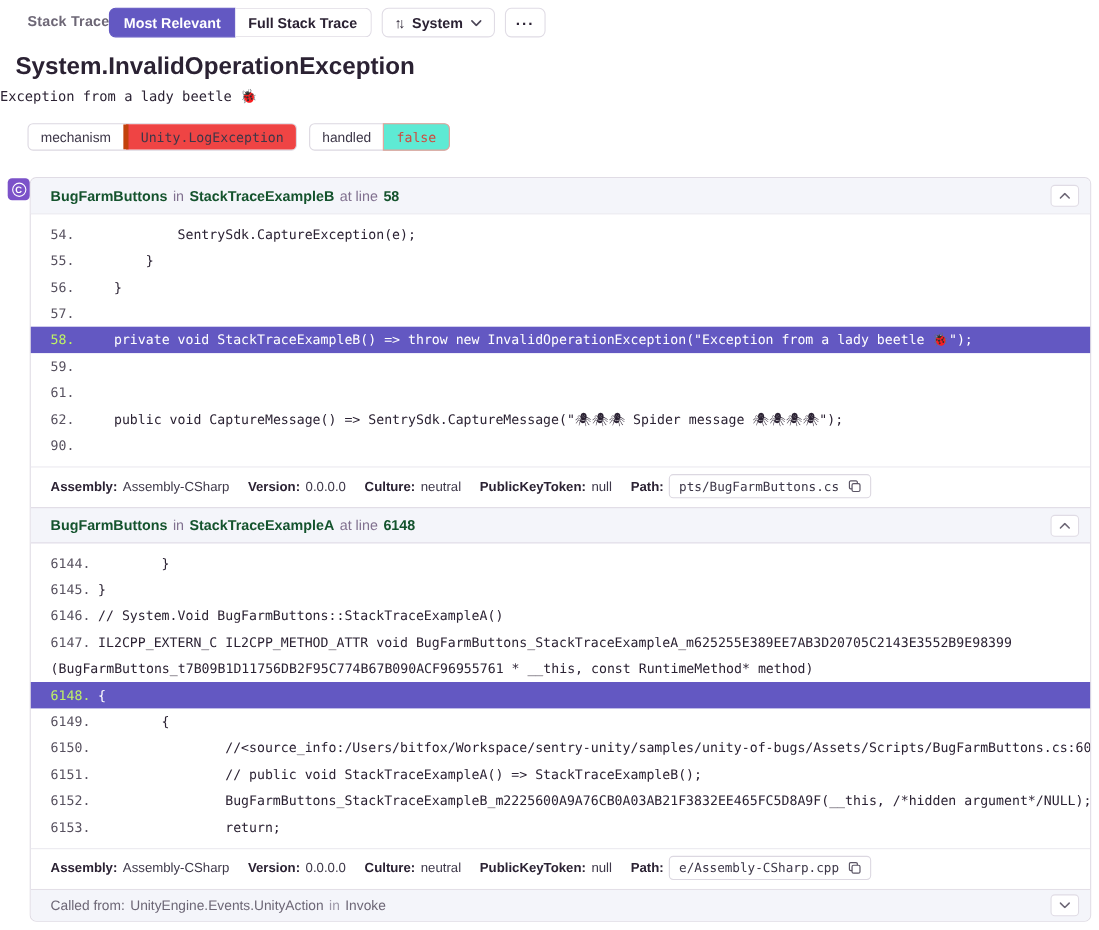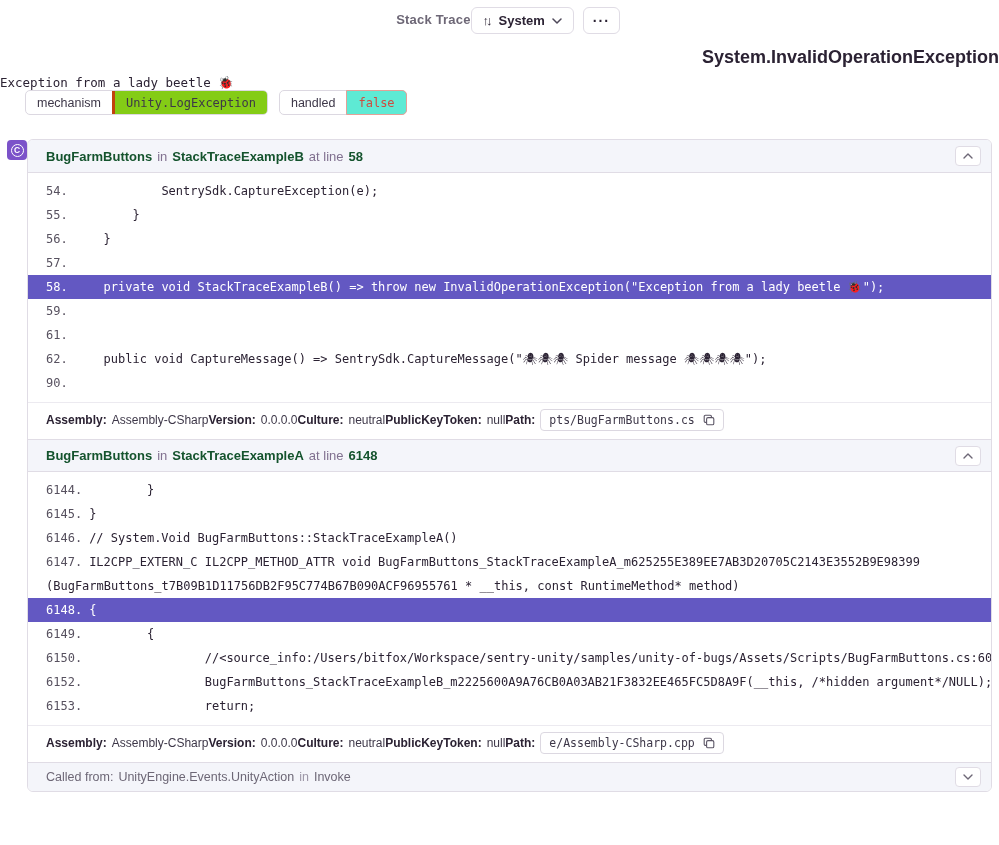--- a/index.html
+++ b/index.html
@@ -6,21 +6,21 @@
   html, body { width: 999px; height: 845px; background: #fff; }
   body {
     font-family: "Liberation Sans", sans-serif;
     color: #2B2233;
     overflow: hidden;
   }
   .mono { font-family: "DejaVu Sans Mono", monospace; }
 
   
   .topbar {
-    display: flex; justify-content: center; align-items: flex-start;
+    display: flex; justify-content: flex-start; align-items: flex-start;
     padding: 7px 8px 0 25px;
   }
   .section-label { font-size: 13px; font-weight: 700; color: #6d6776; padding-top: 5px; letter-spacing: .2px; }
   .controls { display: flex; gap: 9px; align-items: center; }
   .segmented { display: flex; }
   .seg-btn {
     font-size: 13px; font-weight: 600; padding: 5px 12px; height: 27px;
     display: flex; align-items: center; cursor: pointer; white-space: nowrap;
   }
   .seg-selected { background: #6358C2; color: #fff; border: 1px solid #6358C2; border-radius: 6px 0 0 6px; }
@@ -31,30 +31,30 @@
     padding: 5px 11px; font-size: 13px; font-weight: 600; cursor: pointer; color: #2B2233;
   }
   .sort-arrows { font-size: 13px; letter-spacing: -3px; margin-right: 2px; color: #2B2233; }
   .more-btn {
     height: 27px; background: #fff; border: 1px solid #E0DCE5; border-radius: 6px;
     padding: 0 9px; font-size: 14px; font-weight: 700; letter-spacing: 1px;
     display: flex; align-items: center; color: #2B2233; cursor: pointer;
   }
 
   
-  .exception-type { font-size: 18px; font-weight: 700; margin: 13px 0 7px; padding-left: 14px; text-align: right; }
+  .exception-type { font-size: 22px; font-weight: 700; margin: 13px 0 7px; padding-left: 14px; }
   .exception-message { font-size: 12.5px; color: #2B2233; }
 
   
-  .tags { display: flex; gap: 11px; padding-left: 25px; }
+  .tags { display: flex; gap: 11px; margin-top: 17px; padding-left: 25px; }
   .tag { display: flex; align-items: stretch; border: 1px solid #DCD8E1; border-radius: 5px; font-size: 12.5px; height: 25px; cursor: pointer; background: #fff; }
   .tag-key { display: flex; align-items: center; padding: 0 11px; color: #3D3748; }
   .tag-val {
-    display: flex; align-items: center; padding: 0 11px; background: #84cc16;
-    border-left: 3px solid #c2410c; border-radius: 0 4px 4px 0; font-size: 12px; color: #3D3748;
+    display: flex; align-items: center; padding: 0 11px; background: #ef4444;
+    border-left: 5px solid #c2410c; border-radius: 0 4px 4px 0; font-size: 12px; color: #3D3748;
   }
   .tag-val.error {
     background: #5eead4; color: #CF4B3F;
     border: 1px solid #E3A198; border-radius: 0 5px 5px 0;
     margin: -1px -1px -1px 0;
   }
 
   
   .panel {
     position: relative;
@@ -87,24 +87,24 @@
     margin-left: auto; width: 26px; height: 20px;
     background: #fff; border: 1px solid #E0DCE5; border-radius: 4px;
     display: flex; align-items: center; justify-content: center; cursor: pointer;
   }
 
   .code { font-family: "DejaVu Sans Mono", monospace; font-size: 12px; padding: 6px 0 7px; }
   .code-line { line-height: 24px; white-space: pre; overflow: hidden; padding: 0 4px 0 18px; color: #2B2233; }
   .code-line .ln { color: #57515f; margin-right: 7px; }
   .code-line.wrap { white-space: pre-wrap; }
   .code-line.active { background: #6358C2; color: #fff; }
-  .code-line.active .ln { color: #ffffff; }
+  .code-line.active .ln { color: #bef264; }
 
   .frame-meta {
-    display: flex; align-items: center; 
+    display: flex; align-items: center; gap: 17px;
     padding: 6px 14px 8px 18px; font-size: 12px; border-top: 1px solid #ECEAF0;
   }
   .meta-item { display: flex; gap: 5px; align-items: center; white-space: nowrap; }
   .meta-label { font-weight: 700; color: #2B2233; }
   .meta-value { color: #3D3748; }
   .path-box {
     display: flex; align-items: center; gap: 8px;
     border: 1px solid #DCD8E1; border-radius: 4px; padding: 3px 8px;
     font-family: "DejaVu Sans Mono", monospace; font-size: 11.5px; color: #3D3748;
     background: #fff;
@@ -118,20 +118,24 @@
     border-radius: 0 0 5px 5px; color: #6d6776; cursor: pointer;
   }
   .pf-light { color: #9d97a7; }
 </style>
 </head>
 <body>
 
 <div class="topbar">
   <div class="section-label">Stack Trace</div>
   <div class="controls">
+    <div class="segmented">
+      <div class="seg-btn seg-selected">Most Relevant</div>
+      <div class="seg-btn seg-unselected">Full Stack Trace</div>
+    </div>
     <div class="sort-btn">
       <span class="sort-arrows">↑↓</span>
       <span>System</span>
       <svg width="10" height="6" viewBox="0 0 10 6">
           <path d="M1 1 L5 5 L9 1" stroke="#4d4758" stroke-width="1.5" fill="none" stroke-linecap="round" stroke-linejoin="round"></path>
         </svg>
     </div>
     <div class="more-btn">···</div>
   </div>
 </div>
@@ -225,20 +229,21 @@
   </div>
 
   <div class="code">
     <div class="code-line"><span class="ln">6144.</span><span>        }</span></div>
     <div class="code-line"><span class="ln">6145.</span><span>}</span></div>
     <div class="code-line"><span class="ln">6146.</span><span>// System.Void BugFarmButtons::StackTraceExampleA()</span></div>
     <div class="code-line wrap"><span class="ln">6147.</span><span>IL2CPP_EXTERN_C IL2CPP_METHOD_ATTR void BugFarmButtons_StackTraceExampleA_m625255E389EE7AB3D20705C2143E3552B9E98399 (BugFarmButtons_t7B09B1D11756DB2F95C774B67B090ACF96955761 * __this, const RuntimeMethod* method)</span></div>
     <div class="code-line active"><span class="ln">6148.</span><span>{</span></div>
     <div class="code-line"><span class="ln">6149.</span><span>        {</span></div>
     <div class="code-line"><span class="ln">6150.</span><span>                //&lt;source_info:/Users/bitfox/Workspace/sentry-unity/samples/unity-of-bugs/Assets/Scripts/BugFarmButtons.cs:60&gt;</span></div>
+    <div class="code-line"><span class="ln">6151.</span><span>                // public void StackTraceExampleA() =&gt; StackTraceExampleB();</span></div>
     <div class="code-line"><span class="ln">6152.</span><span>                BugFarmButtons_StackTraceExampleB_m2225600A9A76CB0A03AB21F3832EE465FC5D8A9F(__this, /*hidden argument*/NULL);</span></div>
     <div class="code-line"><span class="ln">6153.</span><span>                return;</span></div>
   </div>
 
   <div class="frame-meta">
     <div class="meta-item">
         <span class="meta-label">Assembly:</span>
         <span class="meta-value">Assembly-CSharp</span>
       </div>
     <div class="meta-item">

